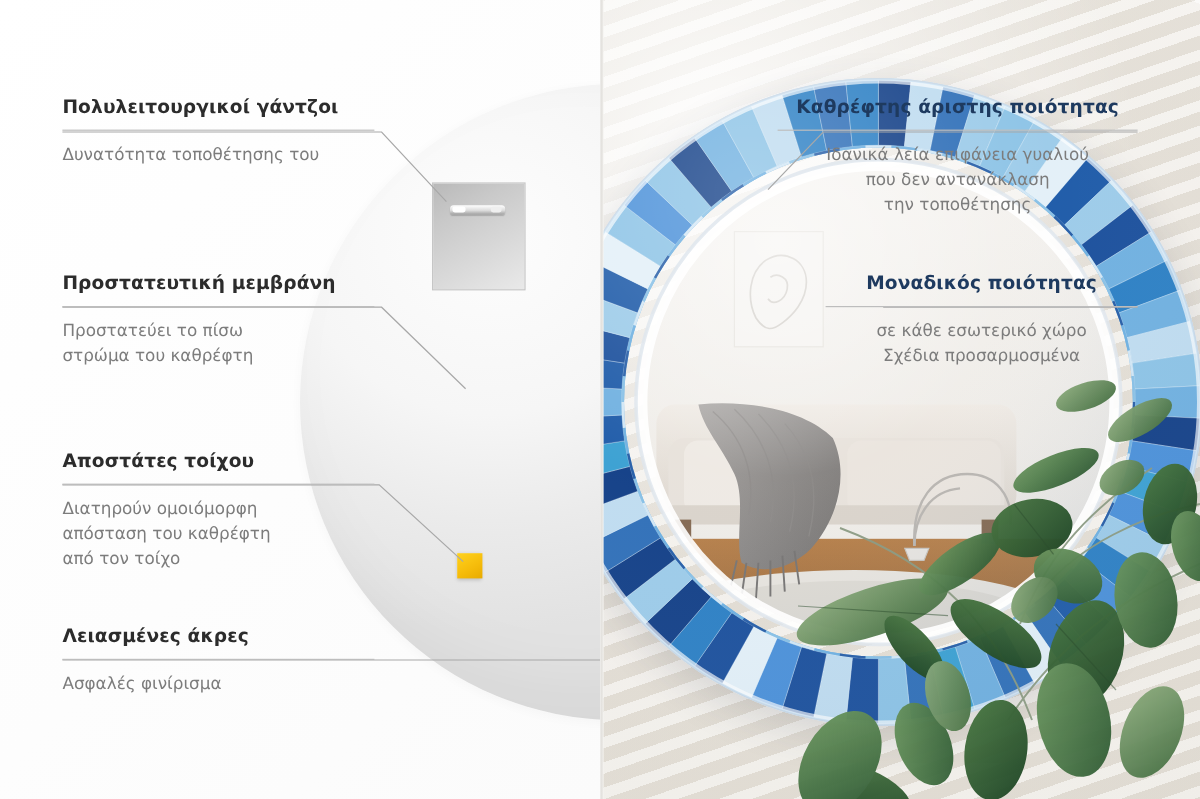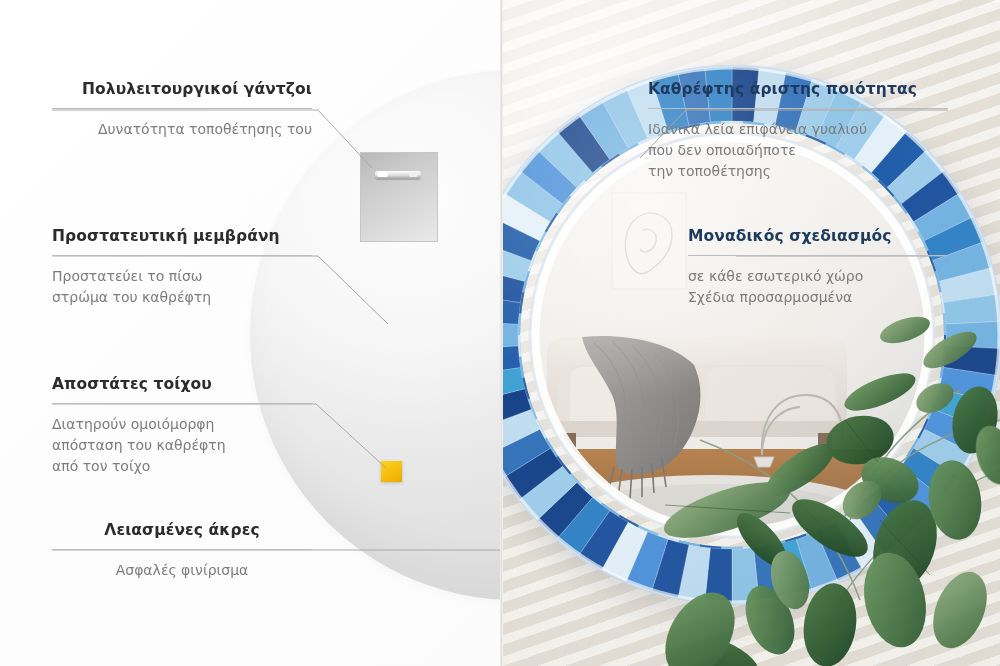--- a/index.html
+++ b/index.html
@@ -91,21 +91,21 @@
   .label .ttl{
     font-weight:700;font-size:15.5px;letter-spacing:.1px;line-height:1.2;
     color:#2c2c2c;white-space:nowrap;
   }
   .label.right .ttl{color:#1e3a5f;}
   .rule{height:1px;margin:9px 0 10px 0;background:#bdbdbd;}
   .label .desc{
     font-size:14px;line-height:1.5;color:#7c7c7c;font-weight:400;
   }
   .label.left{text-align:left;}
-  .label.right{text-align:left;}
+  .label.right{text-align:center;}
 
   
   .lines{position:absolute;left:0;top:0;width:1000px;height:666px;z-index:19;pointer-events:none;}
 
   
   .foliage{position:absolute;left:0;top:0;width:1000px;height:666px;z-index:14;pointer-events:none;}
 </style>
 </head>
 <body>
 
@@ -401,21 +401,21 @@
     <g stroke="#a8a8a8" stroke-width="1" fill="none" shape-rendering="geometricPrecision">
       <path d="M52,110 L318,110 L372,168"></path>
       <path d="M52,256 L318,256 L388,324"></path>
       <path d="M52,404 L316,404 L386,468"></path>
       <path d="M52,550 L500,550"></path>
       <path d="M948,110 L686,110 L640,158"></path>
       <path d="M948,256 L736,256"></path>
     </g>
   </svg>
 
-  <div class="label left" style="left:52px;top:80px;width:260px;text-align:right;">
+  <div class="label left" style="left:52px;top:80px;width:260px;">
     <div class="ttl">Πολυλειτουργικοί γάντζοι</div>
     <div class="rule"></div>
     <div class="desc">
       <div>Δυνατότητα τοποθέτησης του</div>
     </div>
   </div>
 
   <div class="label left" style="left:52px;top:227px;width:260px;">
     <div class="ttl">Προστατευτική μεμβράνη</div>
     <div class="rule"></div>
@@ -428,40 +428,40 @@
   <div class="label left" style="left:52px;top:375px;width:260px;">
     <div class="ttl">Αποστάτες τοίχου</div>
     <div class="rule"></div>
     <div class="desc">
       <div>Διατηρούν ομοιόμορφη</div>
       <div>απόσταση του καθρέφτη</div>
       <div>από τον τοίχο</div>
     </div>
   </div>
 
-  <div class="label left" style="left:52px;top:521px;width:260px;text-align:center;">
+  <div class="label left" style="left:52px;top:521px;width:260px;">
     <div class="ttl">Λειασμένες άκρες</div>
     <div class="rule"></div>
     <div class="desc">
       <div>Ασφαλές φινίρισμα</div>
     </div>
   </div>
 
   <div class="label right" style="left:648px;top:80px;width:300px;">
     <div class="ttl">Καθρέφτης άριστης ποιότητας</div>
     <div class="rule"></div>
     <div class="desc">
       <div>Ιδανικά λεία επιφάνεια γυαλιού</div>
-      <div>που δεν οποιαδήποτε</div>
+      <div>που δεν αντανάκλαση</div>
       <div>την τοποθέτησης</div>
     </div>
   </div>
 
   <div class="label right" style="left:688px;top:227px;width:260px;">
-    <div class="ttl">Μοναδικός σχεδιασμός</div>
+    <div class="ttl">Μοναδικός ποιότητας</div>
     <div class="rule"></div>
     <div class="desc">
       <div>σε κάθε εσωτερικό χώρο</div>
       <div>Σχέδια προσαρμοσμένα</div>
     </div>
   </div>
 
 </div>
 
 

